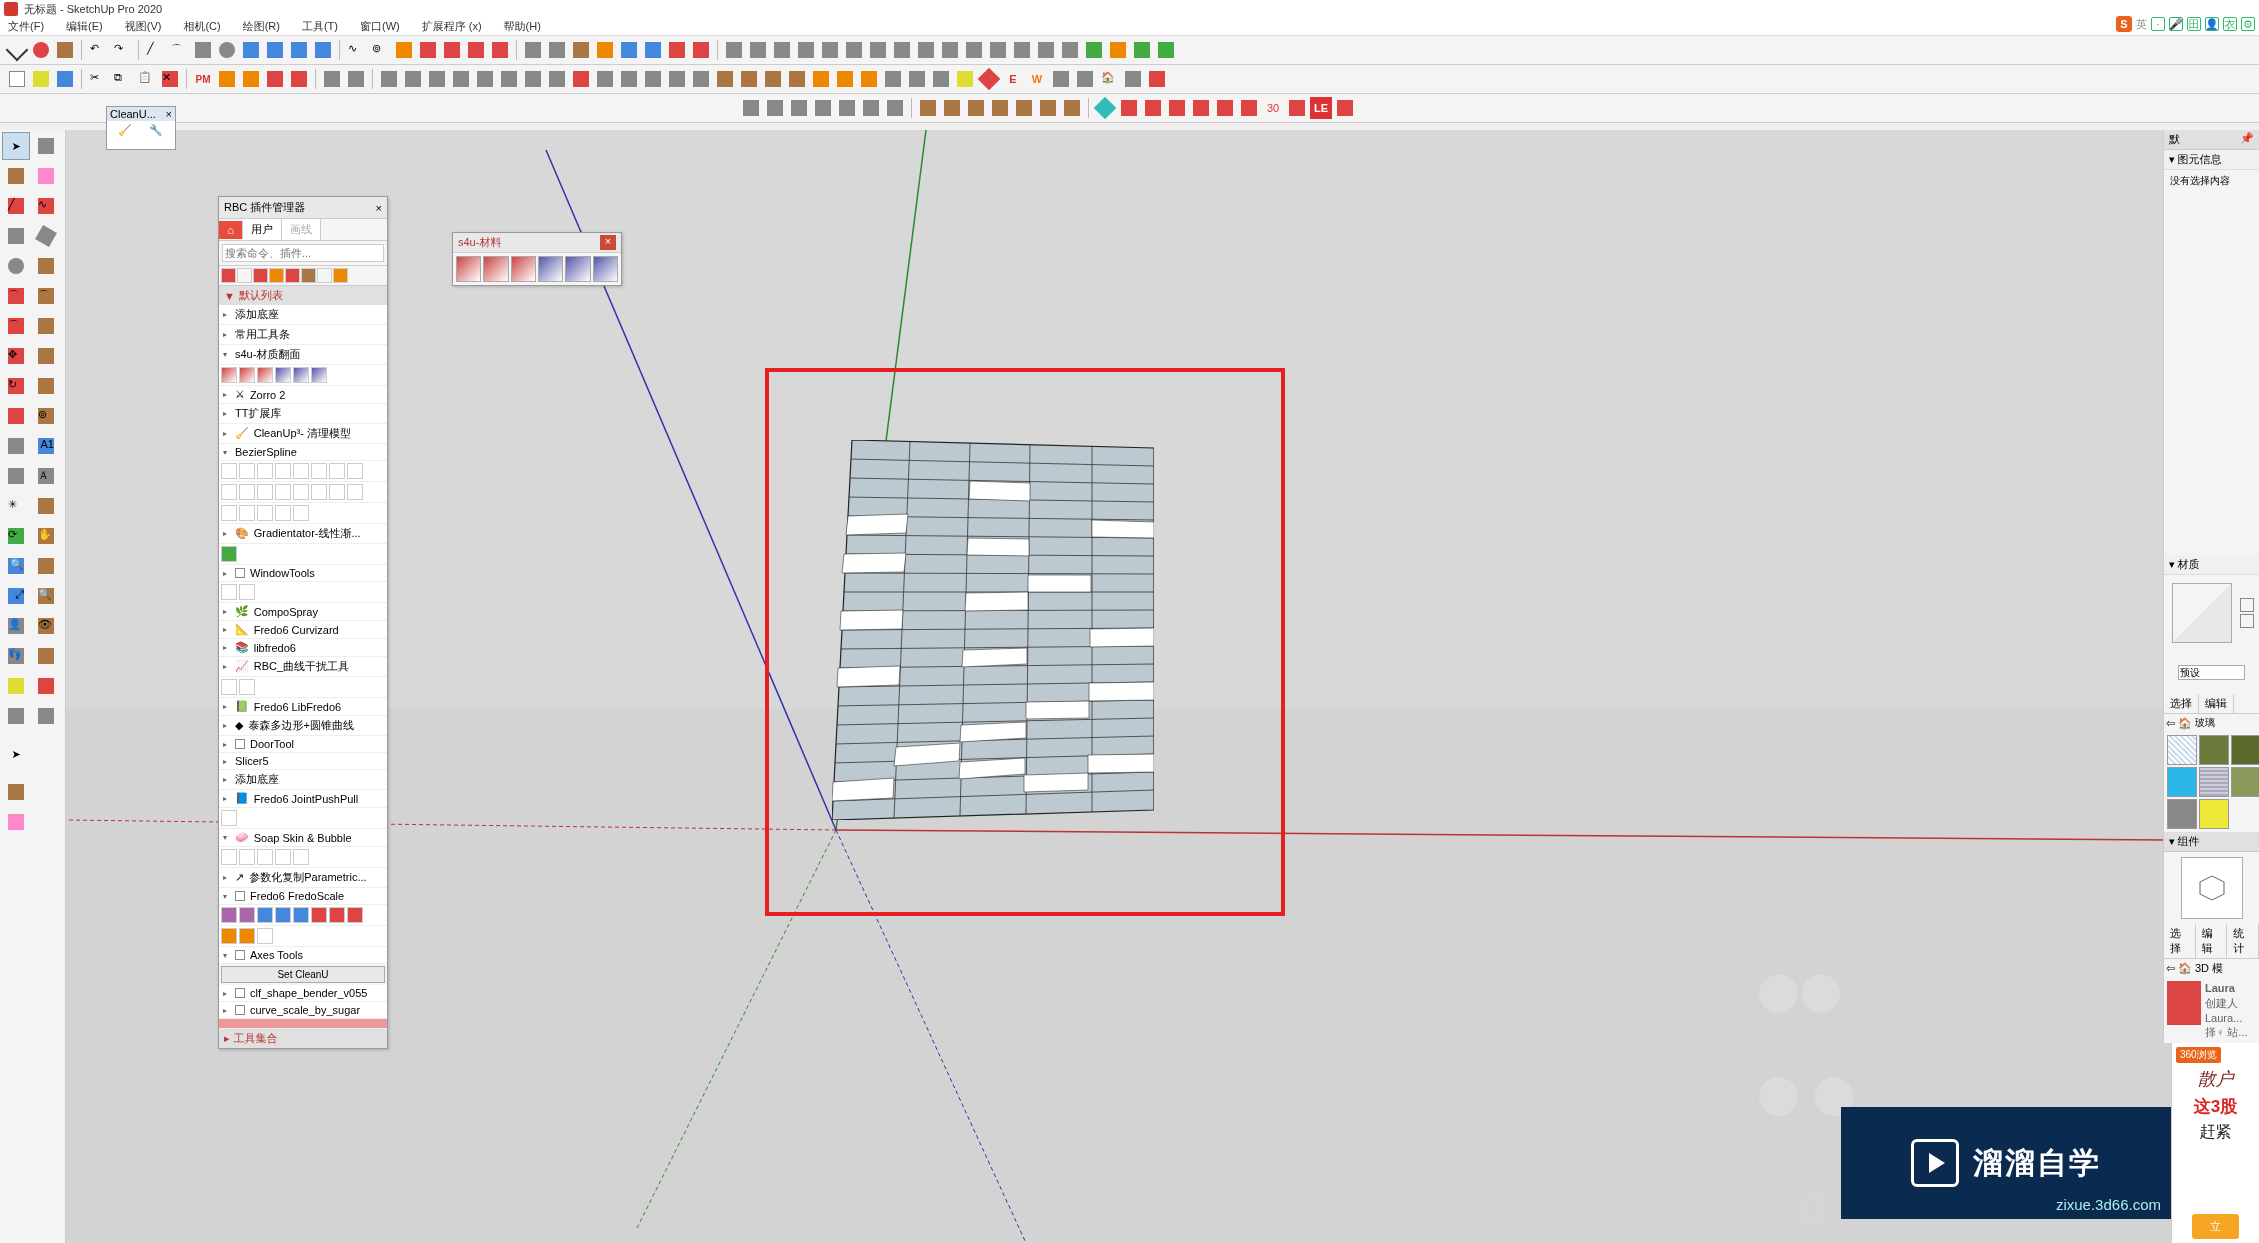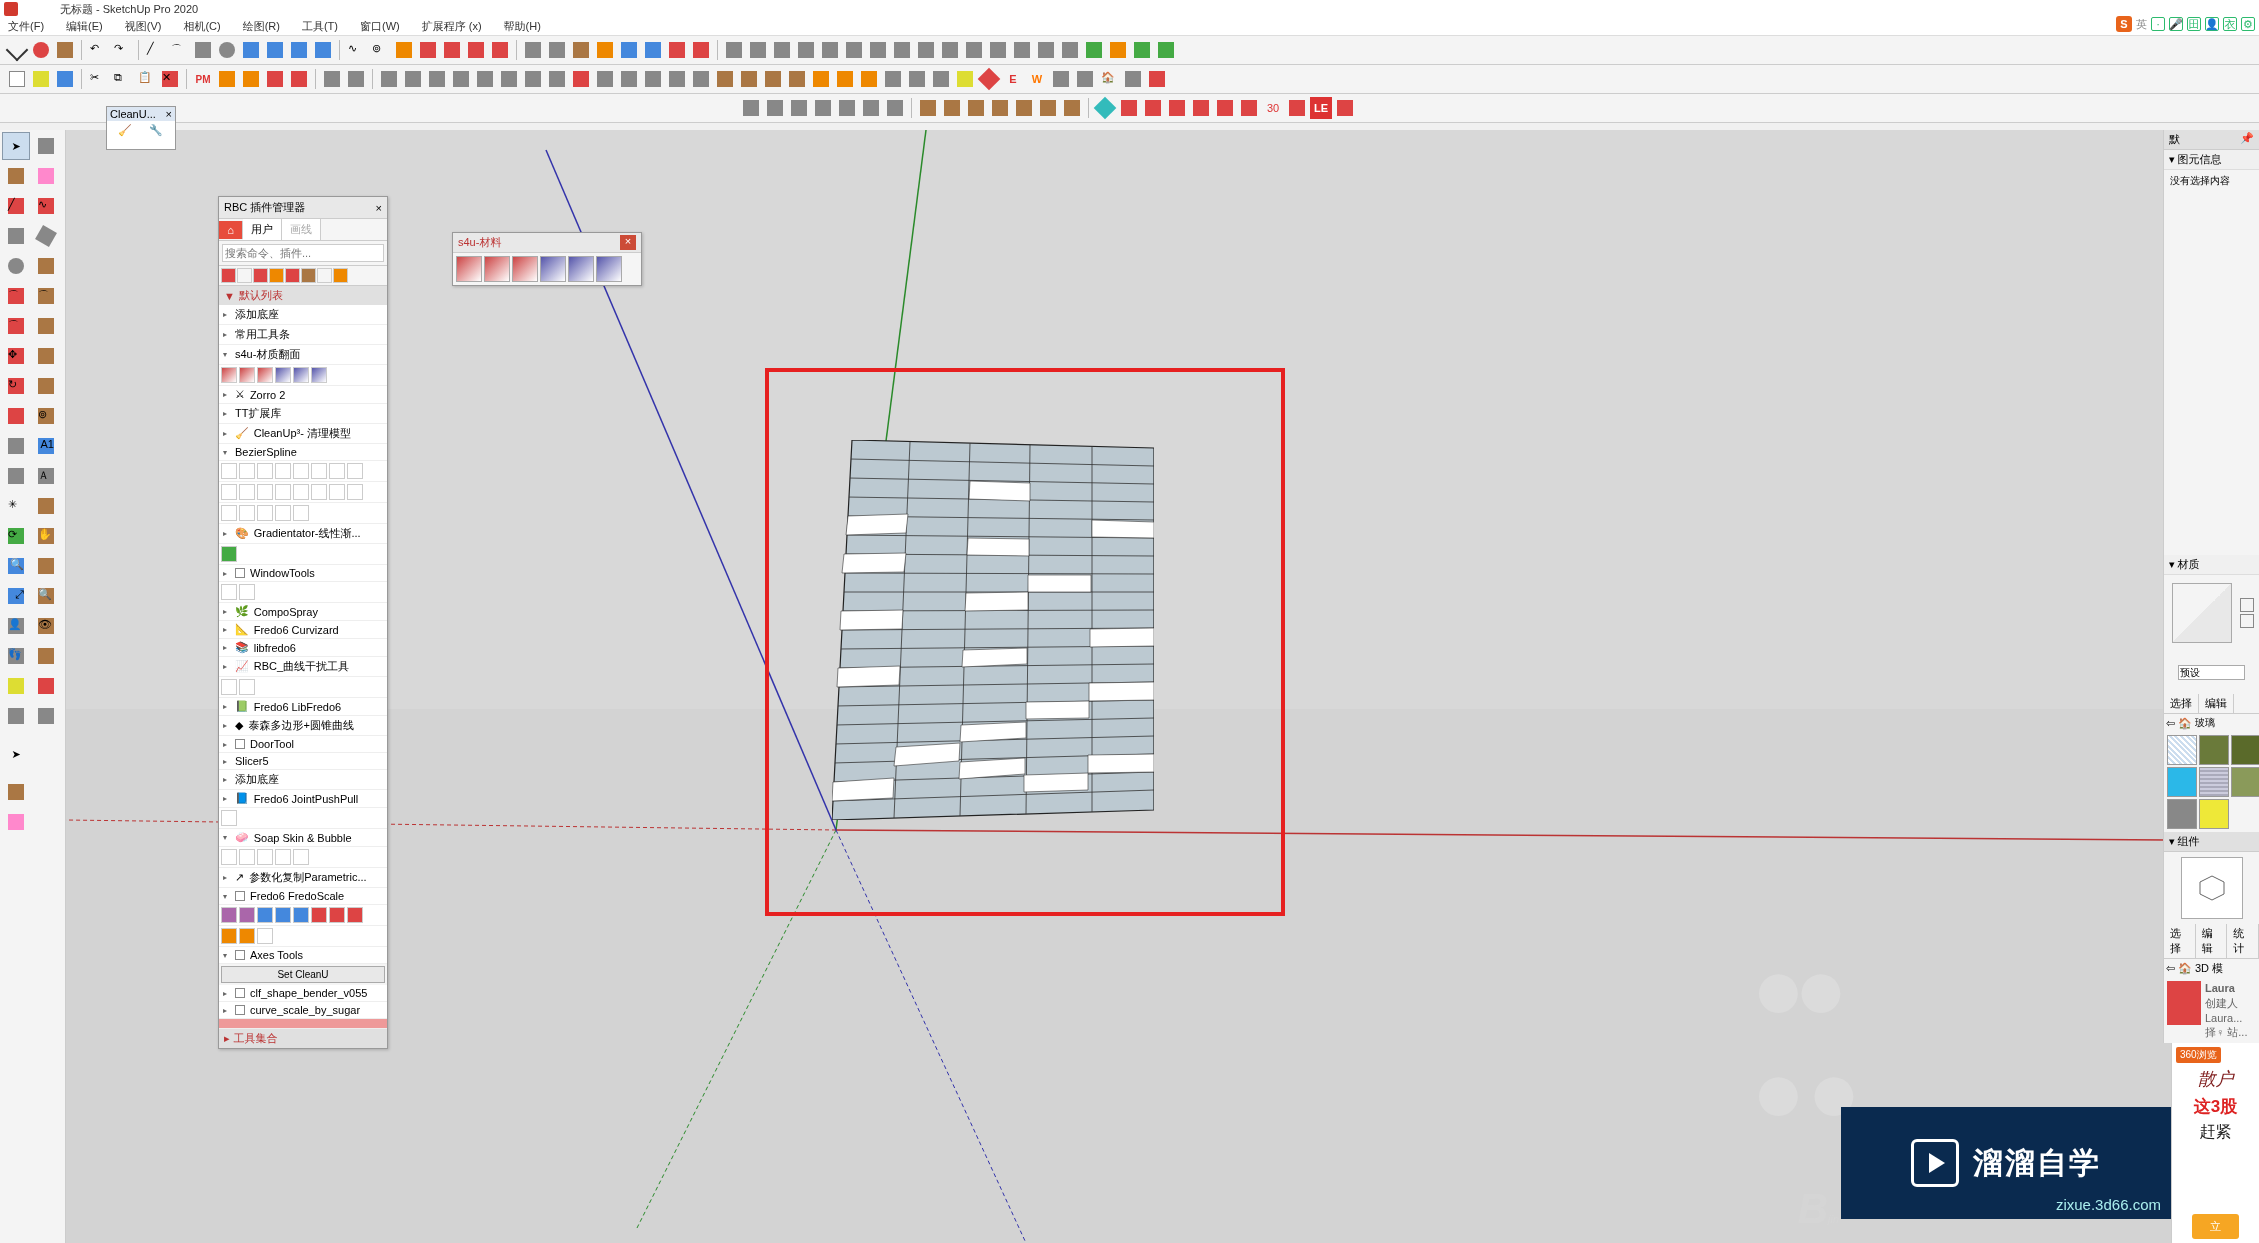--- a/index.html
+++ b/index.html
@@ -1,20 +1,20 @@
 <!DOCTYPE html>
 <html><head>
 <meta charset="utf-8">
 <style>
 * { margin: 0; padding: 0; box-sizing: border-box; font-family: "Microsoft YaHei", Arial, sans-serif; font-size: 11px; }
 body { background: #f0f0f0; overflow: hidden; width: 2259px; height: 1243px; position: relative; }
 
 .title-bar { height: 18px; background: #fff; display: flex; align-items: center; padding: 0 4px; gap: 6px; }
 .title-bar .su-icon { width: 14px; height: 14px; background: #d13a2e; border-radius: 2px; }
-.title-bar .title { color: #333; margin-left: 36px; }
+.title-bar .title { color: #333; }
 
 .menu-bar { height: 18px; background: #fff; display: flex; align-items: center; padding: 0 4px; gap: 14px; border-bottom: 1px solid #ddd; }
 .menu-item { color: #333; padding: 0 4px; cursor: default; }
 
 .ime-bar { position: absolute; right: 4px; top: 16px; display: flex; align-items: center; gap: 4px; }
 .ime-icon { width: 16px; height: 16px; display: flex; align-items: center; justify-content: center; color: #fff; font-weight: bold; border-radius: 3px; }
 .ime-s { background: #e8641b; }
 .ime-txt { color: #888; font-size: 11px; }
 .ime-small { width: 14px; height: 14px; border: 1px solid #2dbb6e; color: #2dbb6e; display:flex; align-items:center; justify-content:center; border-radius:2px; }
 
@@ -49,21 +49,21 @@
 .rbc-iconrow .ib { width:15px; height:15px; border:1px solid #ccc; }
 .rbc-section-hd { background:#e0e0e0; padding:2px 5px; display:flex; align-items:center; gap:4px; font-size:10px; }
 .rbc-section-hd.red { color: #b33; }
 .rbc-item { padding: 2px 5px 2px 16px; display:flex; align-items:center; gap:5px; font-size:10px; background:#fff; border-bottom:1px solid #eee; position:relative; }
 .rbc-item .tri { position:absolute; left:4px; font-size:8px; color:#666; }
 .rbc-item .dot { width:10px; height:10px; border:1px solid #888; }
 .rbc-iconstrip { display:flex; gap:0; padding:1px; background:#fff; border-bottom:1px solid #eee; flex-wrap:wrap; }
 .rbc-iconstrip .sq { width:16px; height:16px; border:1px solid #ccc; margin:1px; }
 .rbc-btn { background:#e8e8e8; border:1px solid #aaa; padding:2px; text-align:center; margin:2px; font-size:10px; }
 
-.s4u-panel { position: absolute; left: 452px; top: 232px; width: 190px; background: #f5f5f5; border: 1px solid #999; box-shadow: 1px 1px 3px rgba(0,0,0,0.2); }
+.s4u-panel { position: absolute; left: 452px; top: 232px; width: 170px; background: #f5f5f5; border: 1px solid #999; box-shadow: 1px 1px 3px rgba(0,0,0,0.2); }
 .s4u-hd { background: #e8e8e8; color:#b33; padding: 2px 5px; display:flex; justify-content:space-between; border-bottom:1px solid #ccc; }
 .s4u-hd .x { background:#cc4b37; color:#fff; width:16px; text-align:center; }
 .s4u-body { display:flex; gap:2px; padding:3px; }
 .s4u-body .sb { width:26px; height:26px; border:1px solid #aaa; background: linear-gradient(135deg,#c44,#fff); }
 
 .red-frame { position: absolute; left: 765px; top: 368px; width: 520px; height: 548px; border: 4px solid #e62020; pointer-events:none; }
 
 .building { position: absolute; left: 832px; top: 440px; width: 322px; height: 380px; }
 .building svg { width: 100%; height: 100%; }
 

